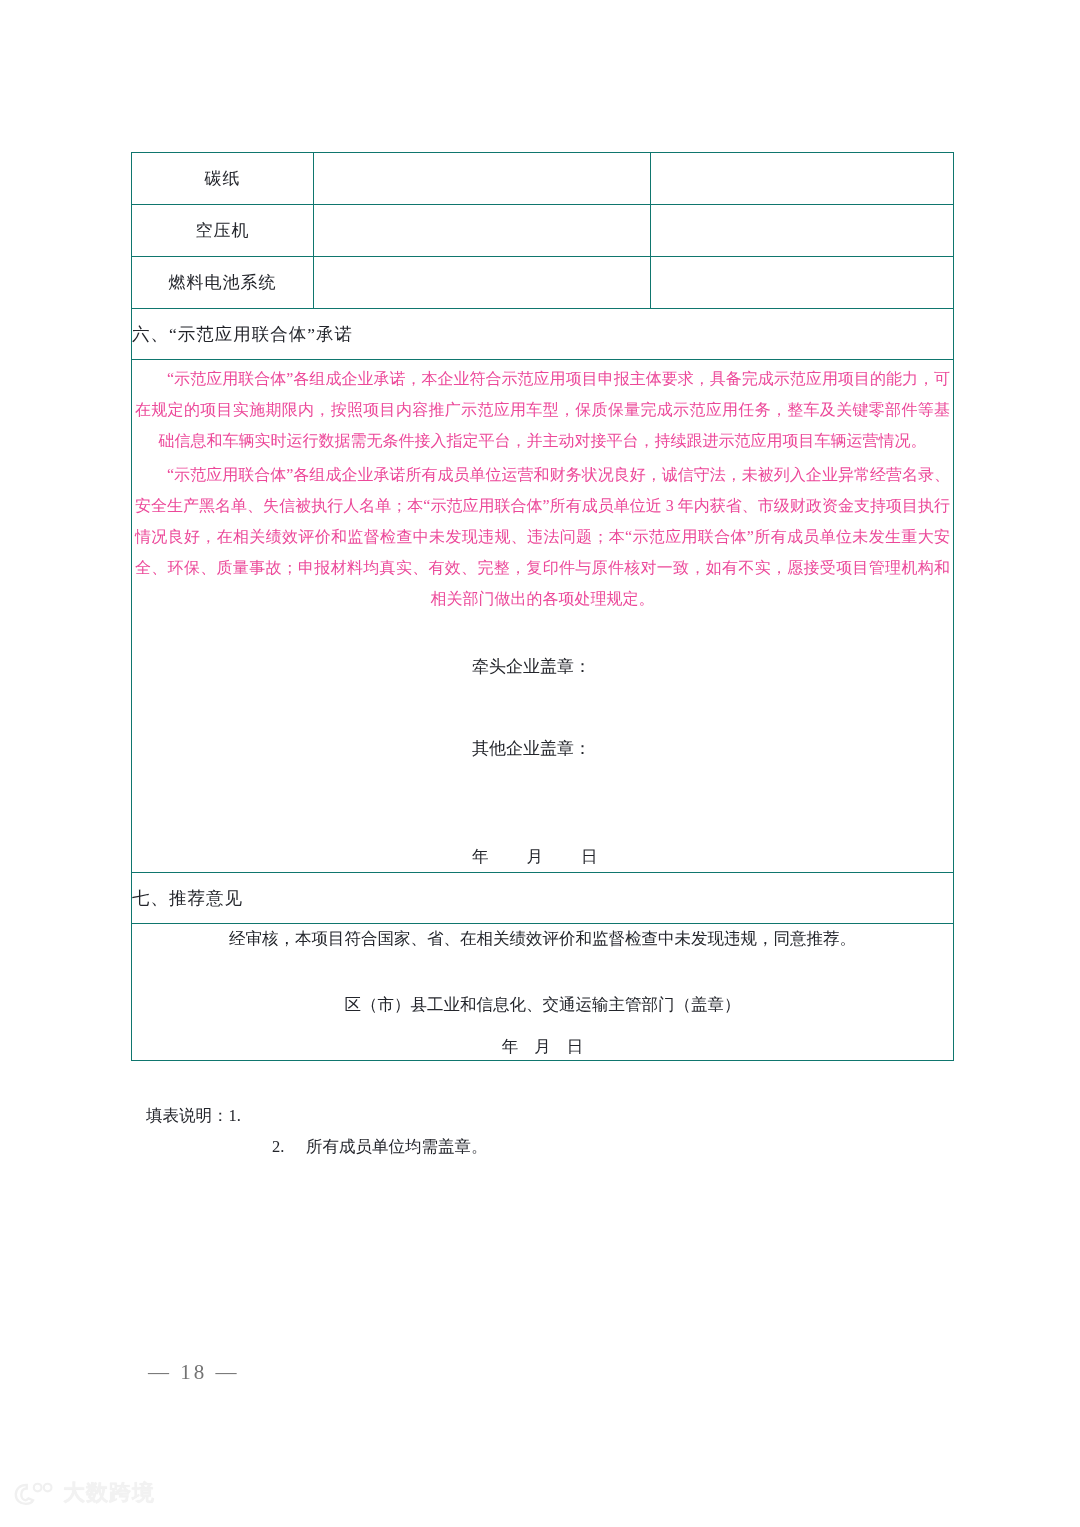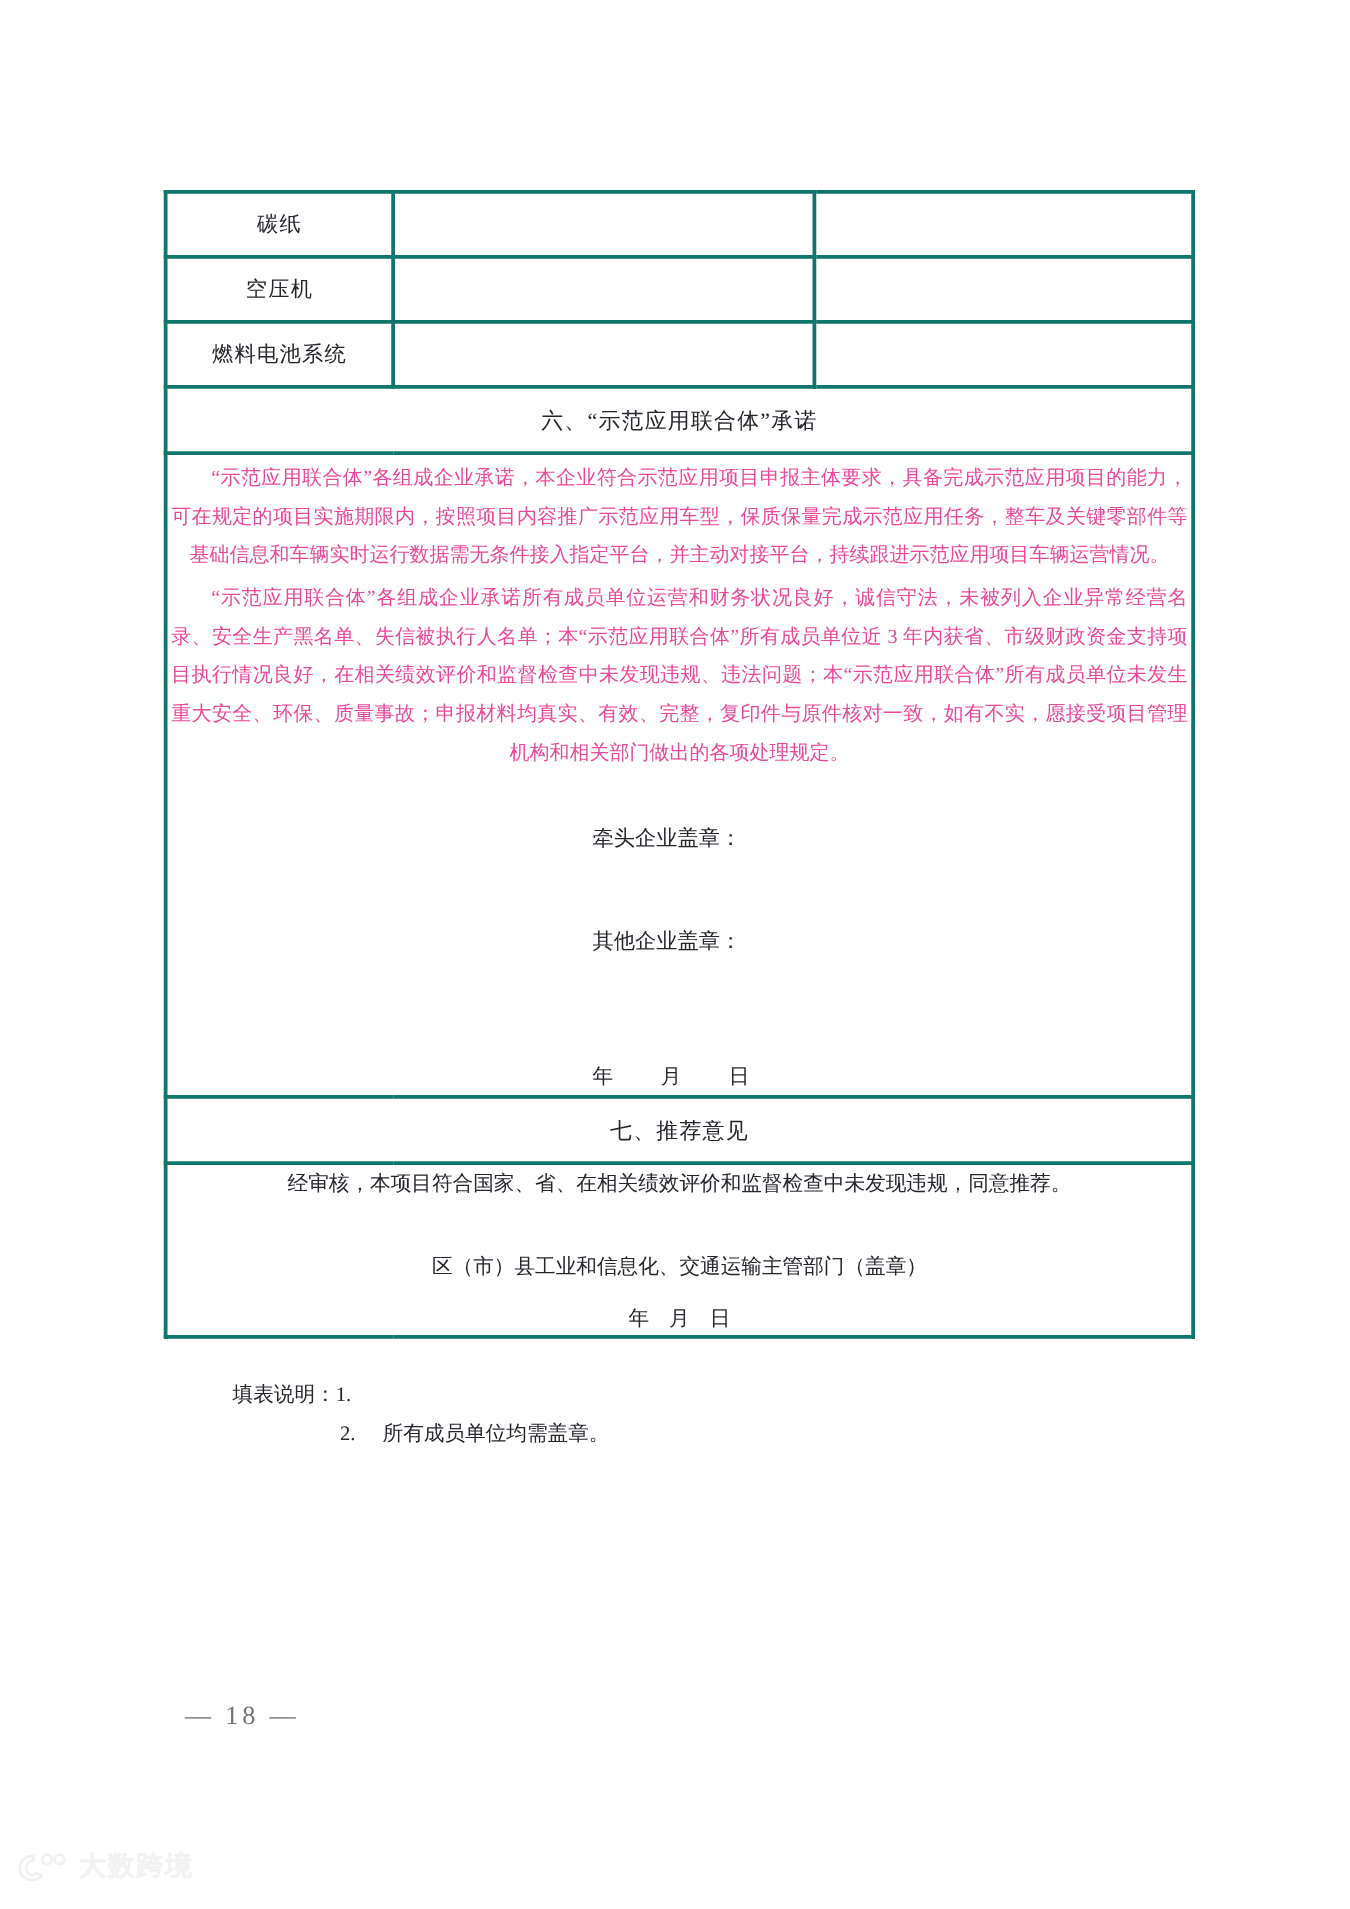--- a/index.html
+++ b/index.html
@@ -29,42 +29,42 @@
   
   .form-table {
     position: absolute;
     left: 131px;
     top: 152px;
     width: 822px;
     border-collapse: collapse;
     table-layout: fixed;
   }
   .form-table td {
-    border: 3px solid #0f766e;
+    border: 1px solid #0f766e;
     padding: 0;
     vertical-align: middle;
   }
 
   .col-label  { width: 182px; }
   .col-mid    { width: 337px; }
   .col-right  { width: 303px; }
 
   .row-item { height: 52px; }
 
   .cell-label {
     text-align: center;
     font-size: 17px;
     letter-spacing: 1px;
     color: #23252b;
   }
 
   
   .section-head {
     height: 50px;
-    text-align: center;
+    text-align: left;
     font-size: 17.5px;
     letter-spacing: 1px;
     color: #23252b;
   }
 
   
   .body-cell {
     padding: 9px 11px 12px 11px;
     vertical-align: top;
   }
@@ -131,21 +131,21 @@
   .footnote {
     position: absolute;
     left: 146px;
     top: 1100px;
     width: 830px;
     font-size: 16.5px;
     line-height: 31px;
     color: #23252b;
   }
   .fn-row { display: flex; }
-  .fn-lead { white-space: nowrap; margin-left: 40px; }
+  .fn-lead { white-space: nowrap; }
   .fn-num  { display: inline-block; width: 34px; }
   .fn-indent { display: inline-block; width: 126px; }
 
   
   .page-number {
     position: absolute;
     left: 148px;
     top: 1360px;
     font-size: 21px;
     letter-spacing: 3px;

